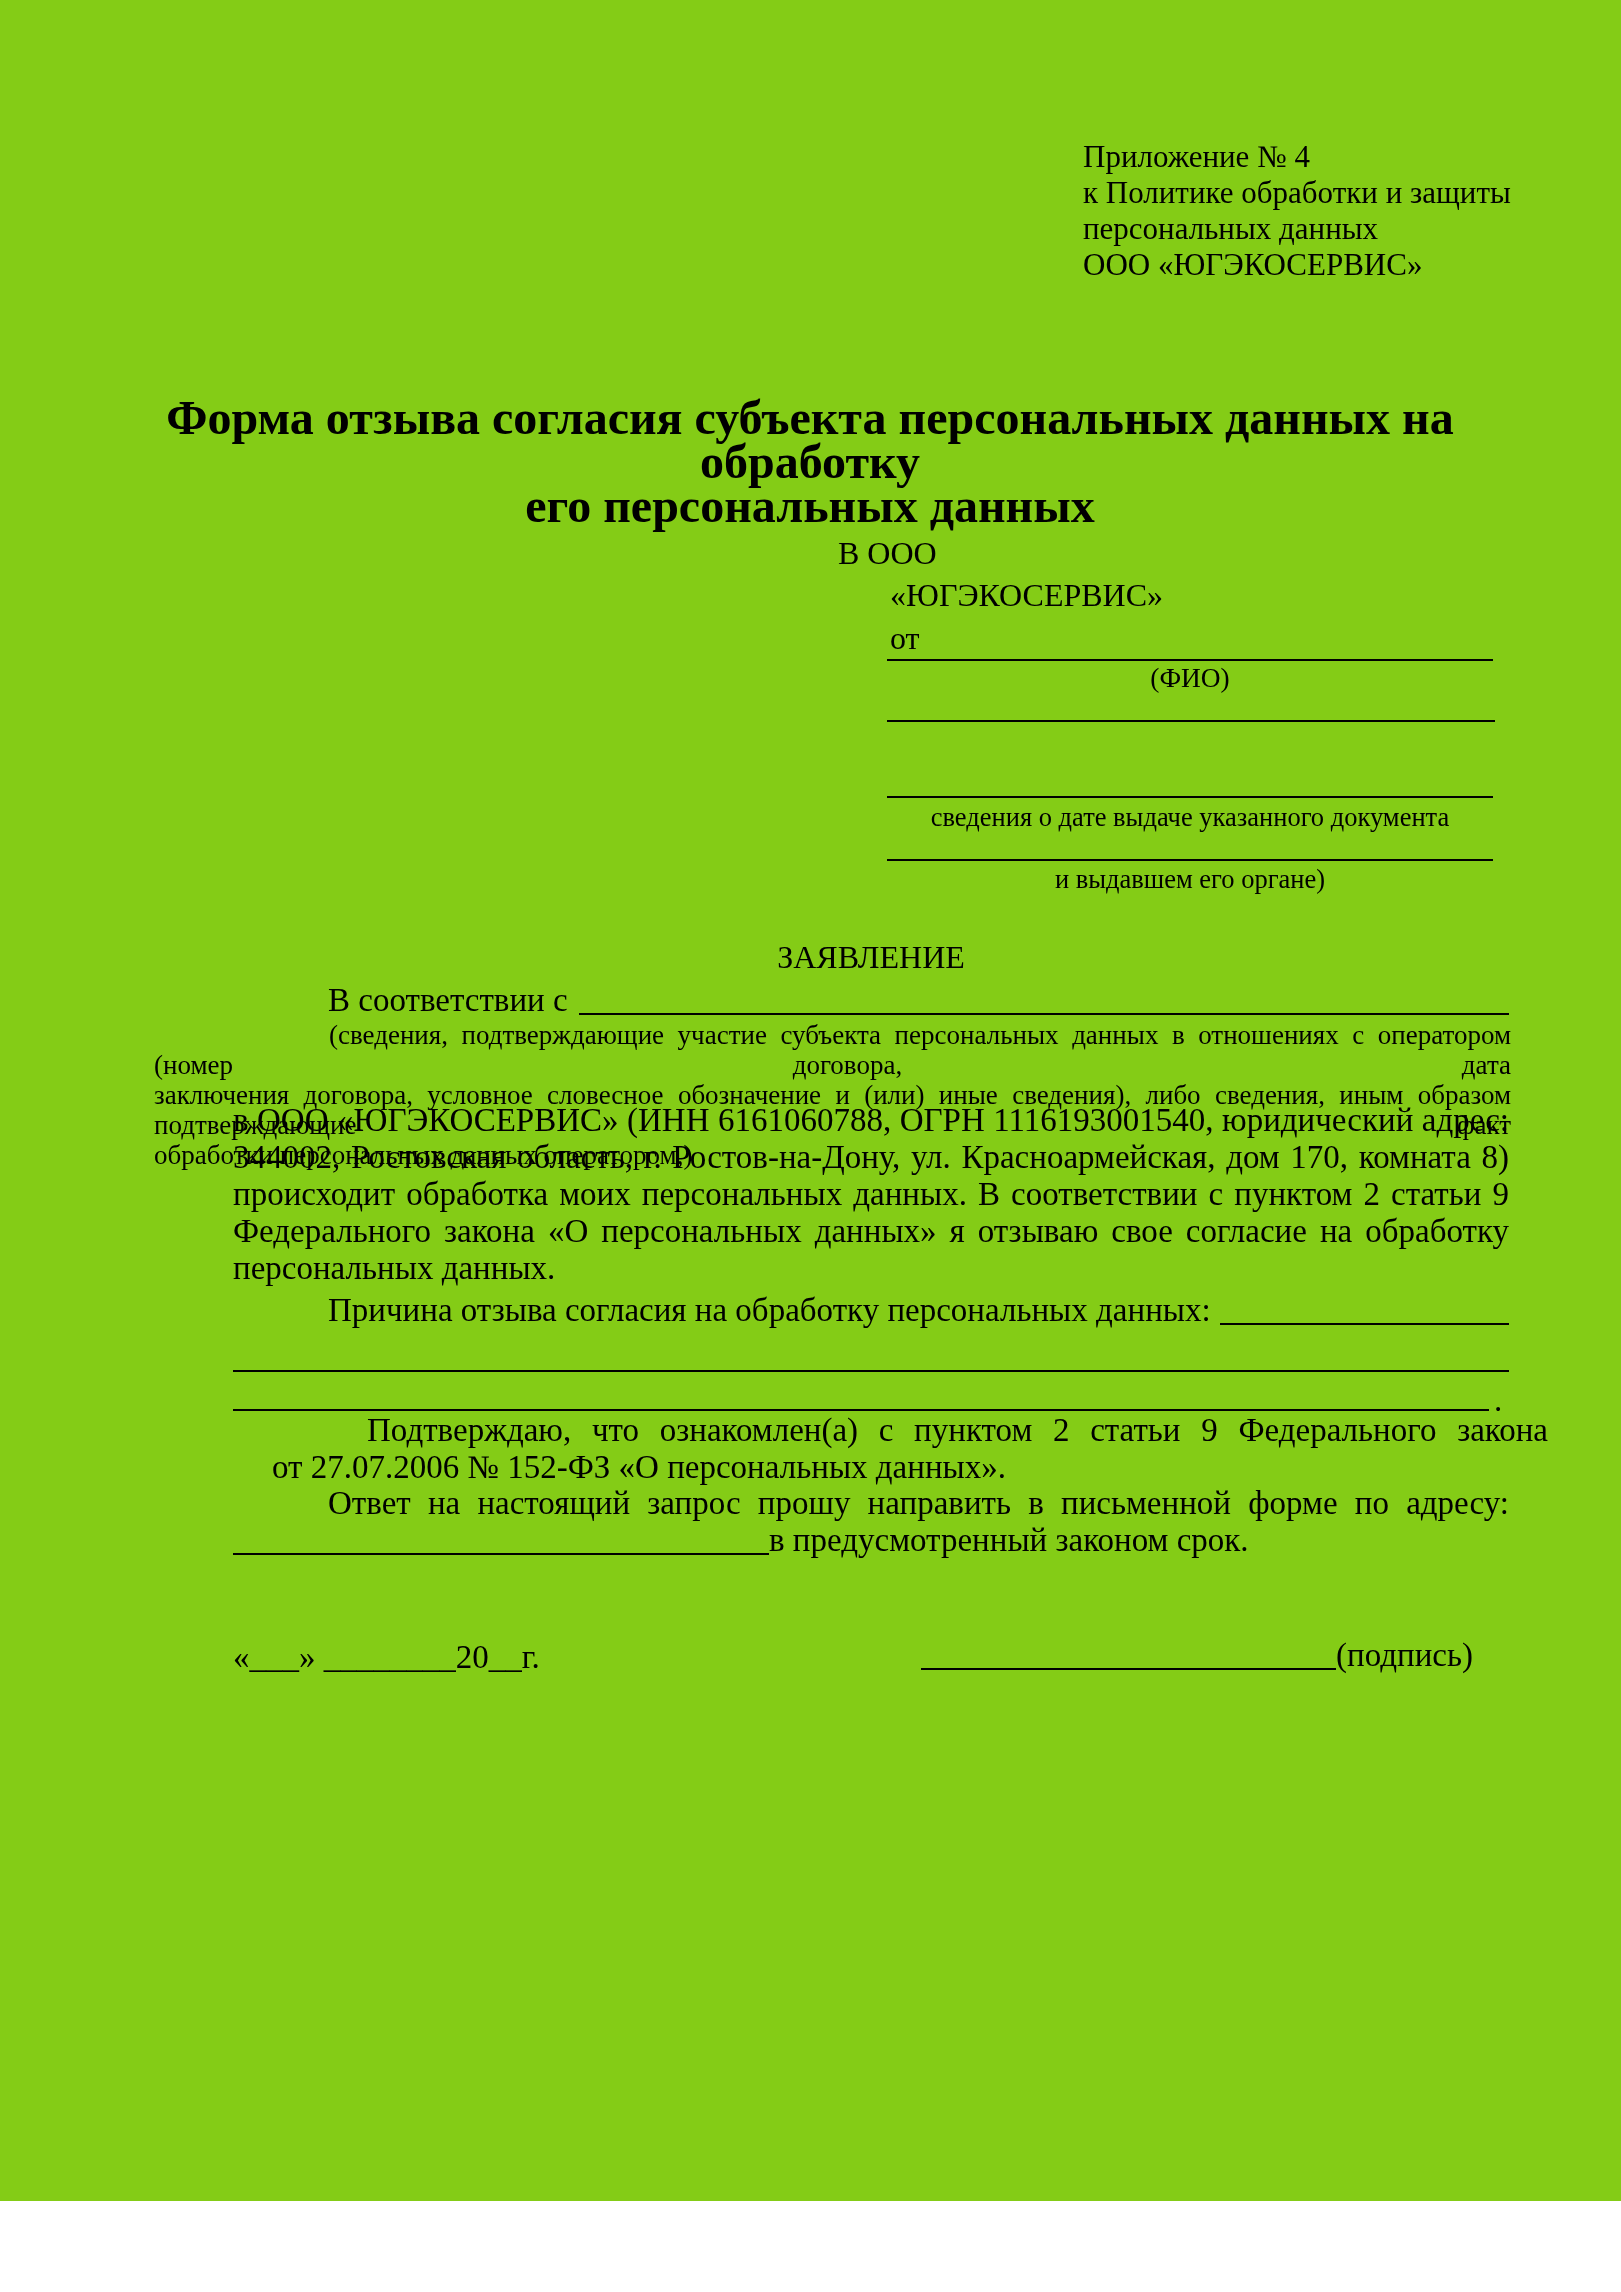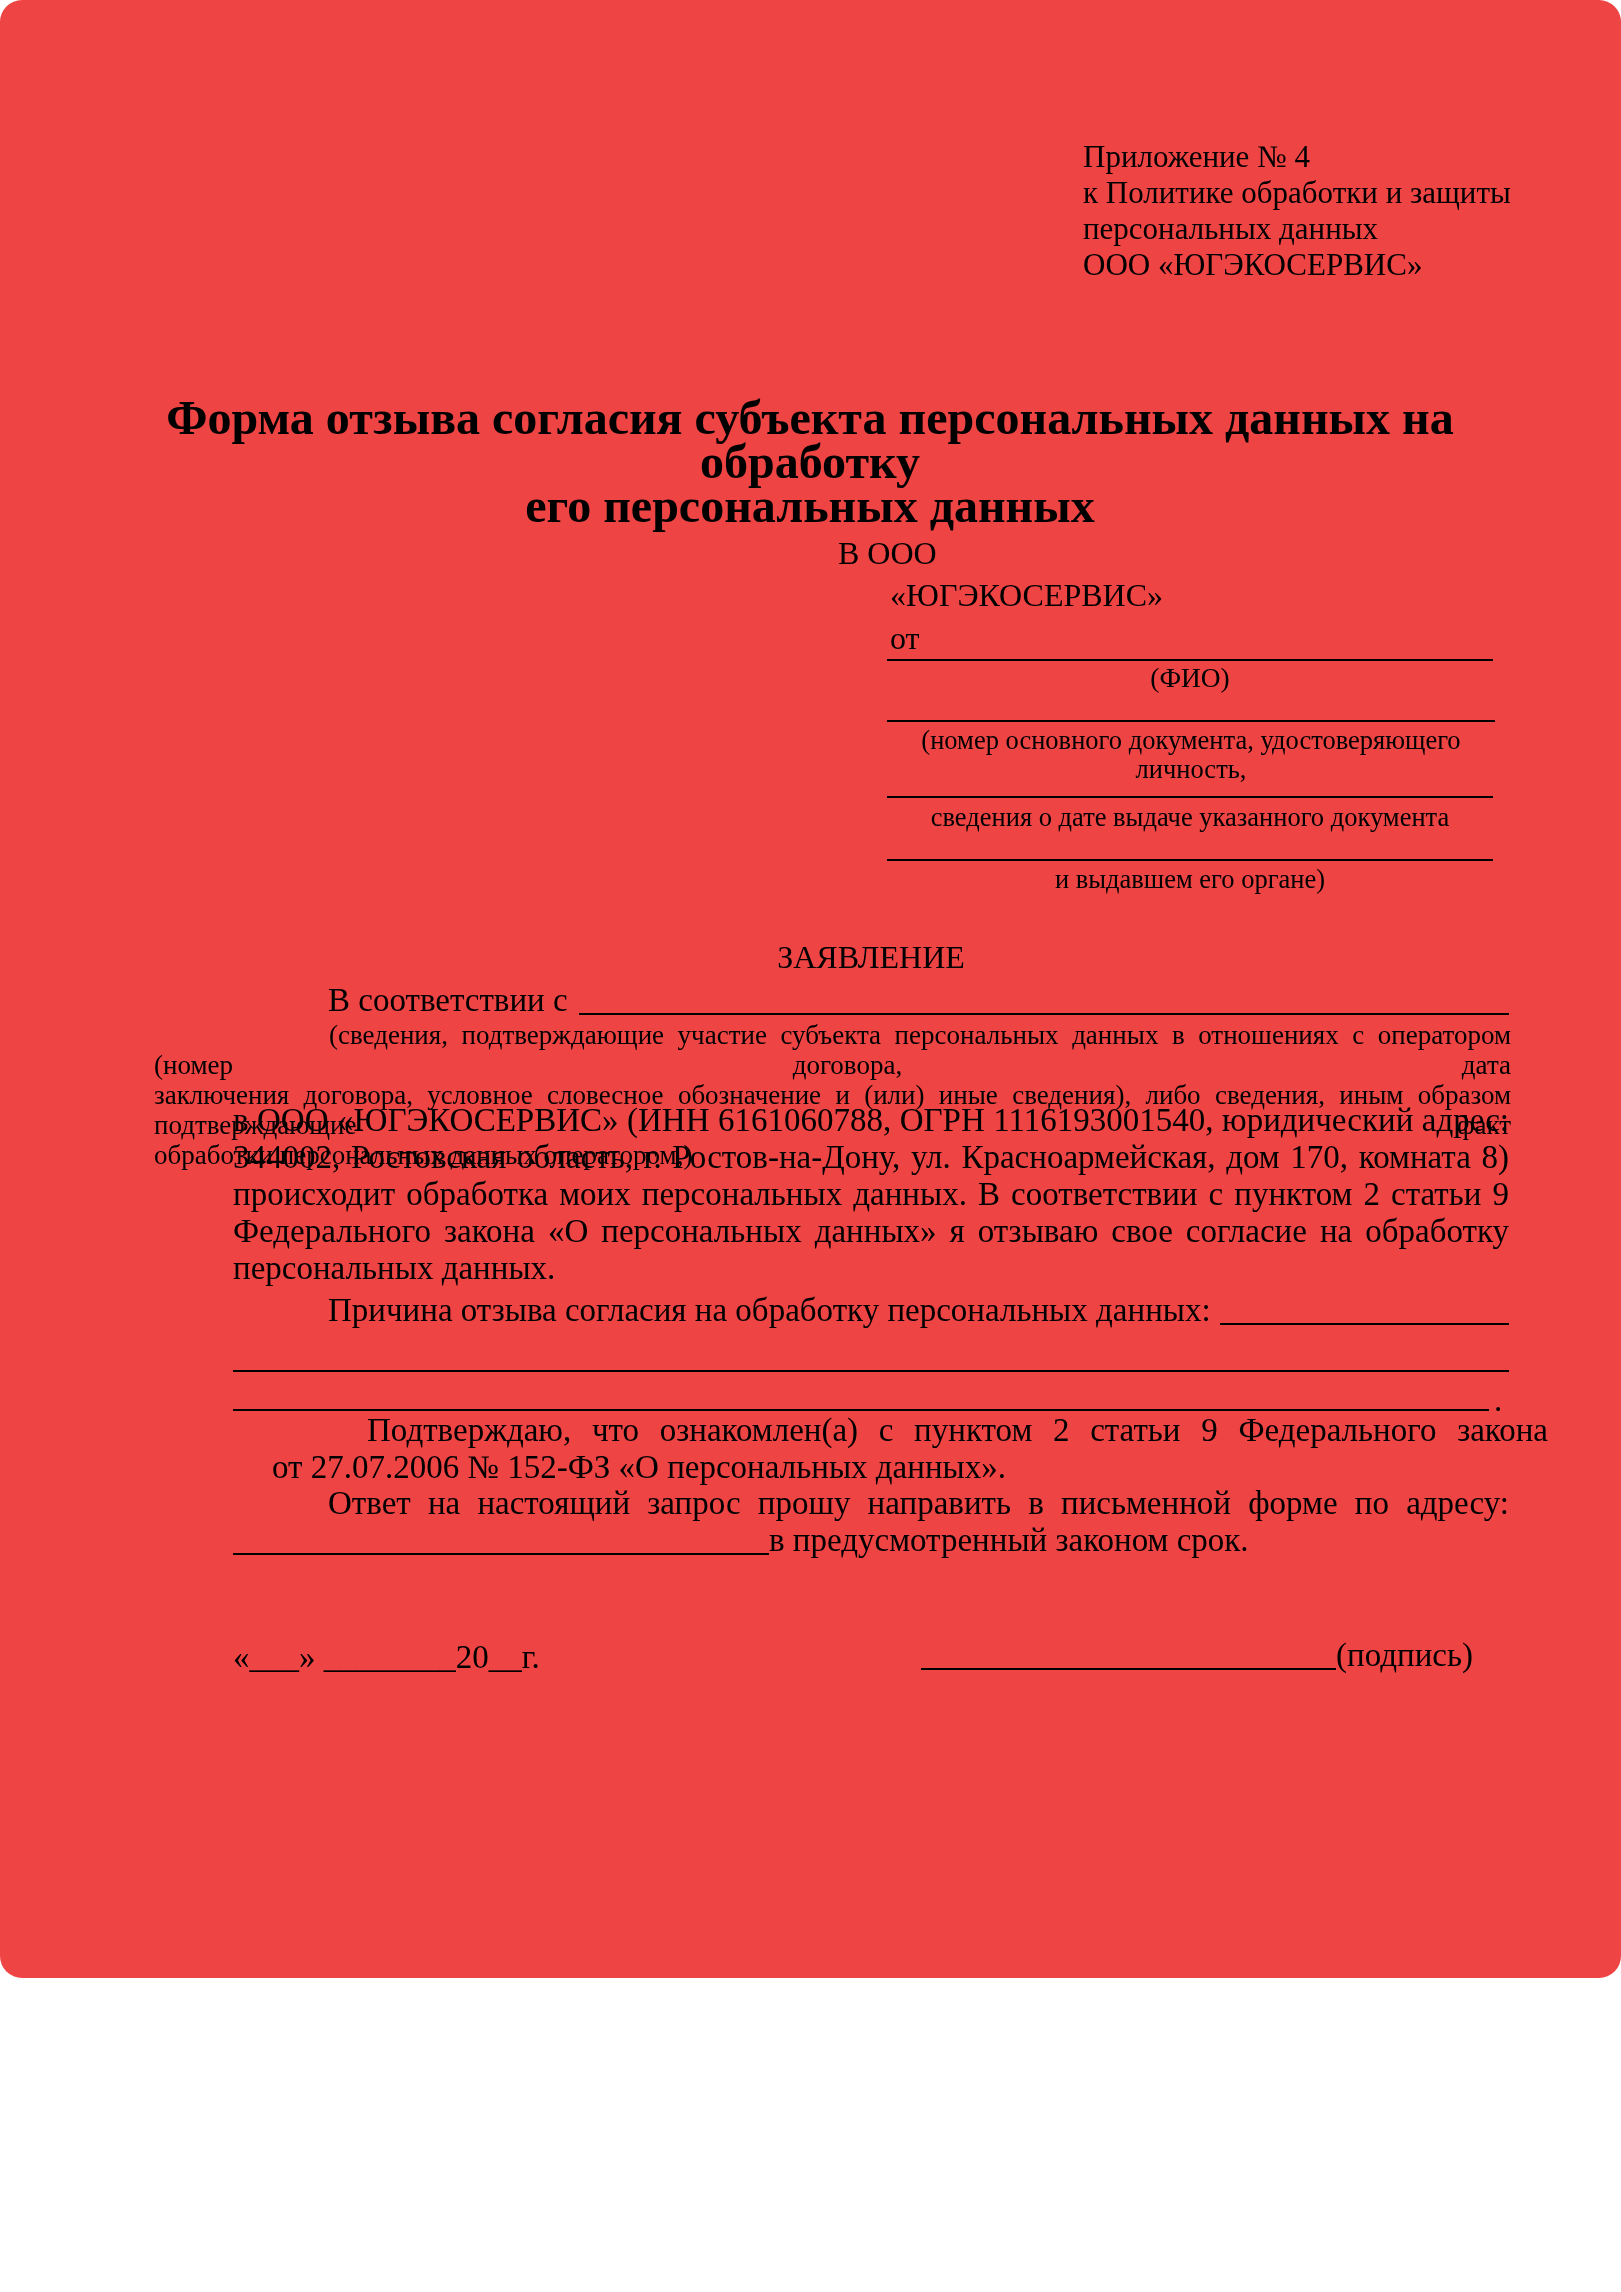--- a/index.html
+++ b/index.html
@@ -1,23 +1,22 @@
 <!DOCTYPE html>
 <html><head>
 <meta charset="utf-8">
 <style>
   html,body{margin:0;padding:0;background:#fff;}
   .page{
     position:relative;
-    width:1621px;height:1978px;
-    background:#ef4444;
+    width:1621px;height:2201px;
+    background:#84cc16;
     font-family:"Liberation Serif", serif;
     color:#000;
     overflow:hidden;
-    border-radius:22px;
   }
   .abs{position:absolute;}
   
   .header-block{left:1083px;top:139px;width:441px;font-size:31px;line-height:36px;}
   
   .title{left:129px;top:396px;width:1362px;text-align:center;font-weight:700;font-size:48px;line-height:44px;}
   
   .recip{font-size:32px;line-height:37px;white-space:nowrap;}
   
   .hr{border-top:2px solid #000;height:0;}
@@ -57,21 +56,20 @@
   </div>
 
   <div class="abs recip" style="left:838px;top:535px;">В ООО</div>
   <div class="abs recip" style="left:890px;top:577px;">«ЮГЭКОСЕРВИС»</div>
   <div class="abs recip" style="left:890px;top:620px;">от</div>
 
   <div class="abs hr" style="left:887px;top:659px;width:606px;"></div>
   <div class="abs cap cap-s" style="left:887px;top:664px;width:606px;">(ФИО)</div>
 
   <div class="abs hr" style="left:887px;top:720px;width:608px;"></div>
-  <div class="abs cap" style="left:887px;top:726px;width:608px;">(номер основного документа, удостоверяющего личность,</div>
 
   <div class="abs hr" style="left:887px;top:796px;width:606px;"></div>
   <div class="abs cap" style="left:887px;top:803px;width:606px;">сведения о дате выдаче указанного документа</div>
 
   <div class="abs hr" style="left:887px;top:859px;width:606px;"></div>
   <div class="abs cap" style="left:887px;top:865px;width:606px;">и выдавшем его органе)</div>
 
   <div class="abs heading">ЗАЯВЛЕНИЕ</div>
 
   <div class="abs fillrow bodytext" style="left:233px;top:982px;width:1276px;height:37px;">

